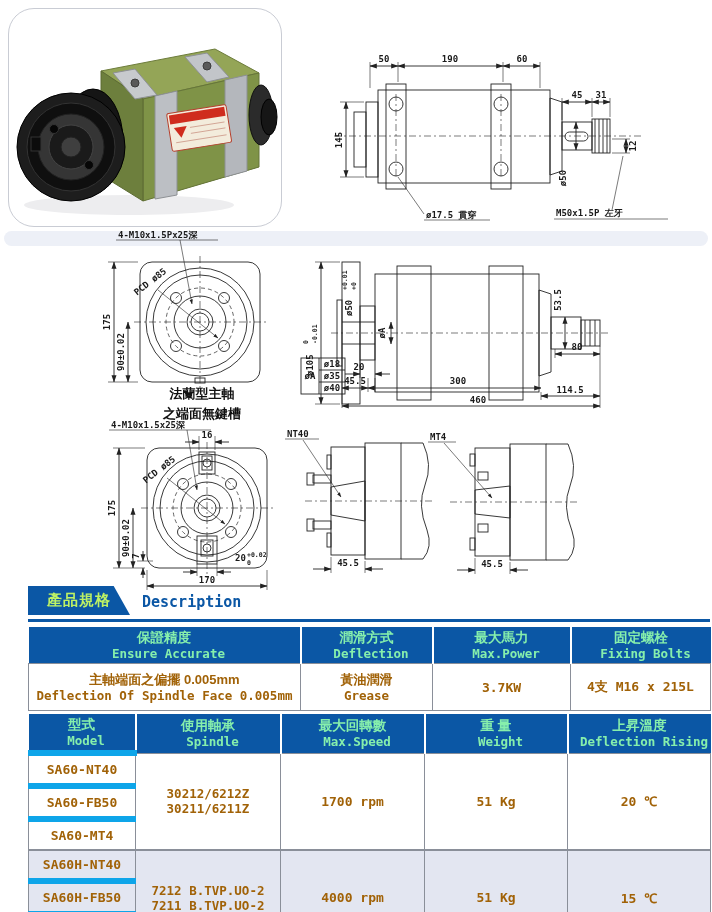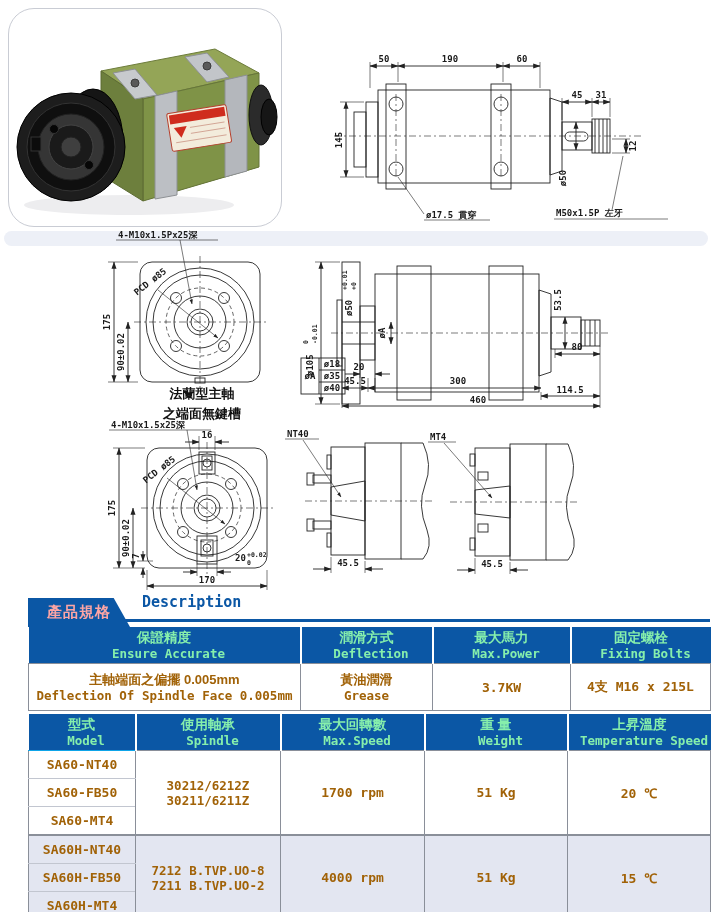--- a/index.html
+++ b/index.html
@@ -13,41 +13,41 @@
   
   .dwg{position:absolute;}
   .dwg text{font:bold 9px "DejaVu Sans Mono",monospace;fill:#1a1a1a;}
   .dwg text.sm{font-size:6.5px;}
   .dwg text.cap{font:bold 13px "Liberation Sans",sans-serif;fill:#111;}
   .dwg line,.dwg rect,.dwg circle,.dwg path,.dwg polygon{stroke:#222;stroke-width:0.9;fill:none;}
   .dwg .thin{stroke-width:0.6;}
   .dwg .cl{stroke-dasharray:7 3 2 3;stroke-width:0.6;}
   .dwg .dash{stroke-dasharray:4 3;stroke-width:0.7;}
   
-  .sec-tab{position:absolute;left:28px;top:598px;width:102px;height:29px;background:#0b57a5;
-           clip-path:polygon(0 0,84% 0,100% 100%,0 100%);color:#fca5a5;font-size:15px;font-weight:bold;
+  .sec-tab{position:absolute;left:28px;top:586px;width:102px;height:29px;background:#0b57a5;
+           clip-path:polygon(0 0,84% 0,100% 100%,0 100%);color:#bef264;font-size:15px;font-weight:bold;
            display:flex;align-items:center;justify-content:center;letter-spacing:1px;}
   .sec-en{position:absolute;left:142px;top:593px;color:#0b57a5;font:bold 15px "DejaVu Sans Mono",monospace;}
   .sec-rule{position:absolute;left:28px;top:619px;width:682px;height:3px;background:#0b57a5;}
   
   table{border-collapse:collapse;table-layout:fixed;}
   .spec{position:absolute;left:28px;top:627px;width:682px;}
   .models{position:absolute;left:28px;top:714px;width:682px;}
   th{background:#0b57a5;color:#86efac;font-weight:normal;padding:2px 1px;border-right:2px solid #fff;}
   th:last-child{border-right:none;}
   th .zh{display:block;font-size:13.5px;font-weight:600;line-height:17px;}
   th .en{display:block;font:bold 12.5px "DejaVu Sans Mono",monospace;line-height:15px;margin-left:9px;}
   td{border:1px solid #8a8f99;text-align:center;vertical-align:middle;color:#a16207;
      font:bold 13px "DejaVu Sans Mono",monospace;padding:1px 2px;background:#fff;}
   td .zh{font-family:"Liberation Sans",sans-serif;font-weight:600;font-size:13px;line-height:17px;display:block;}
   td .en{font:bold 12.5px "DejaVu Sans Mono",monospace;line-height:15px;display:block;}
   .spec td{height:44px;}
   .models td{height:25px;}
   .models tr.alt td{background:#e3e6f1;}
-  .models td.mcell{border-bottom:1px solid #c2c6d0;border-top:1px solid #0ea5e9;}
+  .models td.mcell{border-bottom:1px solid #c2c6d0;border-top:6px solid #0ea5e9;}
   .models tr.gsep td{border-top:2px solid #8a8f99;}
 </style>
 </head>
 <body>
 
 <div class="page">
 
   <svg width="0" height="0" style="position:absolute">
     <defs>
       <marker id="ar" viewBox="0 0 10 10" refX="9.5" refY="5" markerWidth="8" markerHeight="8" orient="auto-start-reverse">
@@ -448,21 +448,21 @@
       <th>
         <span class="zh">最大回轉數</span>
         <span class="en">Max.Speed</span>
       </th>
       <th>
         <span class="zh">重 量</span>
         <span class="en">Weight</span>
       </th>
       <th>
         <span class="zh">上昇溫度</span>
-        <span class="en">Temperature Speed</span>
+        <span class="en">Deflection Rising</span>
       </th>
     </tr>
     <tr>
       <td class="mcell">SA60-NT40</td>
       <td rowspan="3">
         <span class="en">30212/6212Z</span>
         <span class="en">30211/6211Z</span>
       </td>
       <td rowspan="3">1700 rpm</td>
       <td rowspan="3">51 Kg</td>
@@ -470,21 +470,21 @@
     </tr>
     <tr>
       <td class="mcell">SA60-FB50</td>
     </tr>
     <tr>
       <td class="mcell">SA60-MT4</td>
     </tr>
     <tr class="alt gsep">
       <td class="mcell">SA60H-NT40</td>
       <td rowspan="3">
-        <span class="en">7212 B.TVP.UO-8</span>
+        <span class="en">7212 B.TVP.UO-2</span>
         <span class="en">7211 B.TVP.UO-2</span>
       </td>
       <td rowspan="3">4000 rpm</td>
       <td rowspan="3">51 Kg</td>
       <td rowspan="3">15 ℃</td>
     </tr>
     <tr class="alt">
       <td class="mcell">SA60H-FB50</td>
     </tr>
     <tr class="alt">

